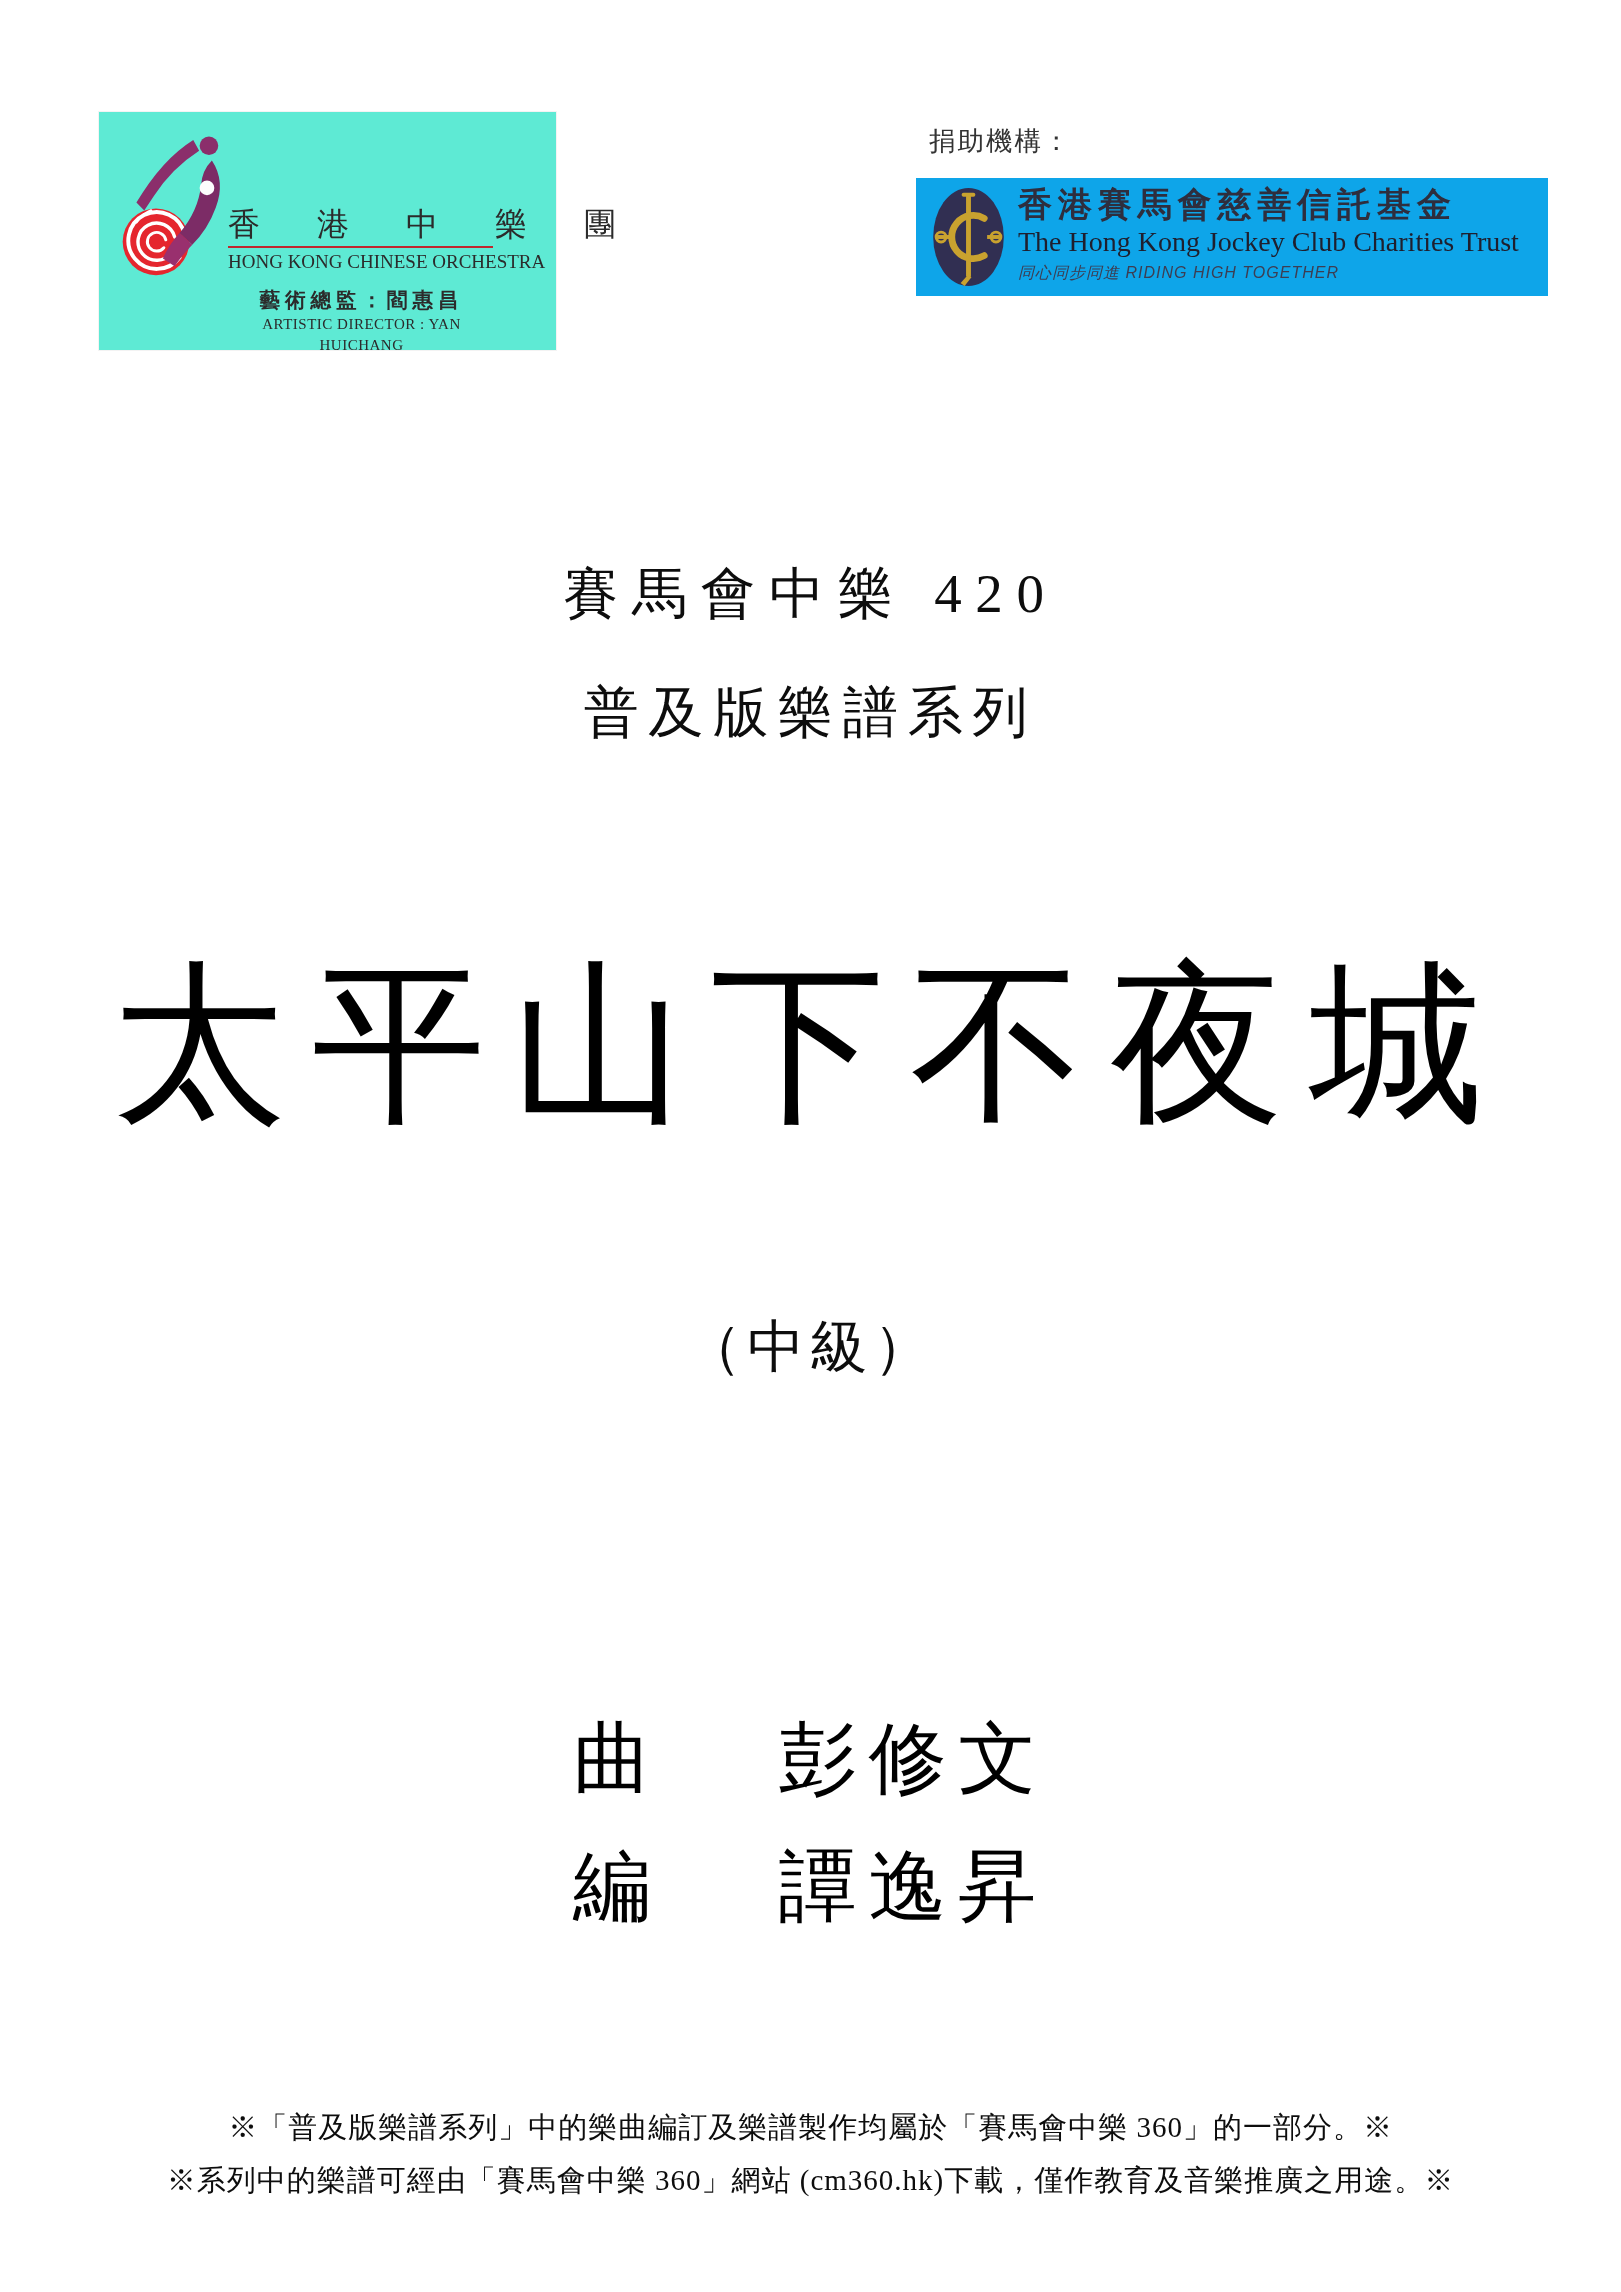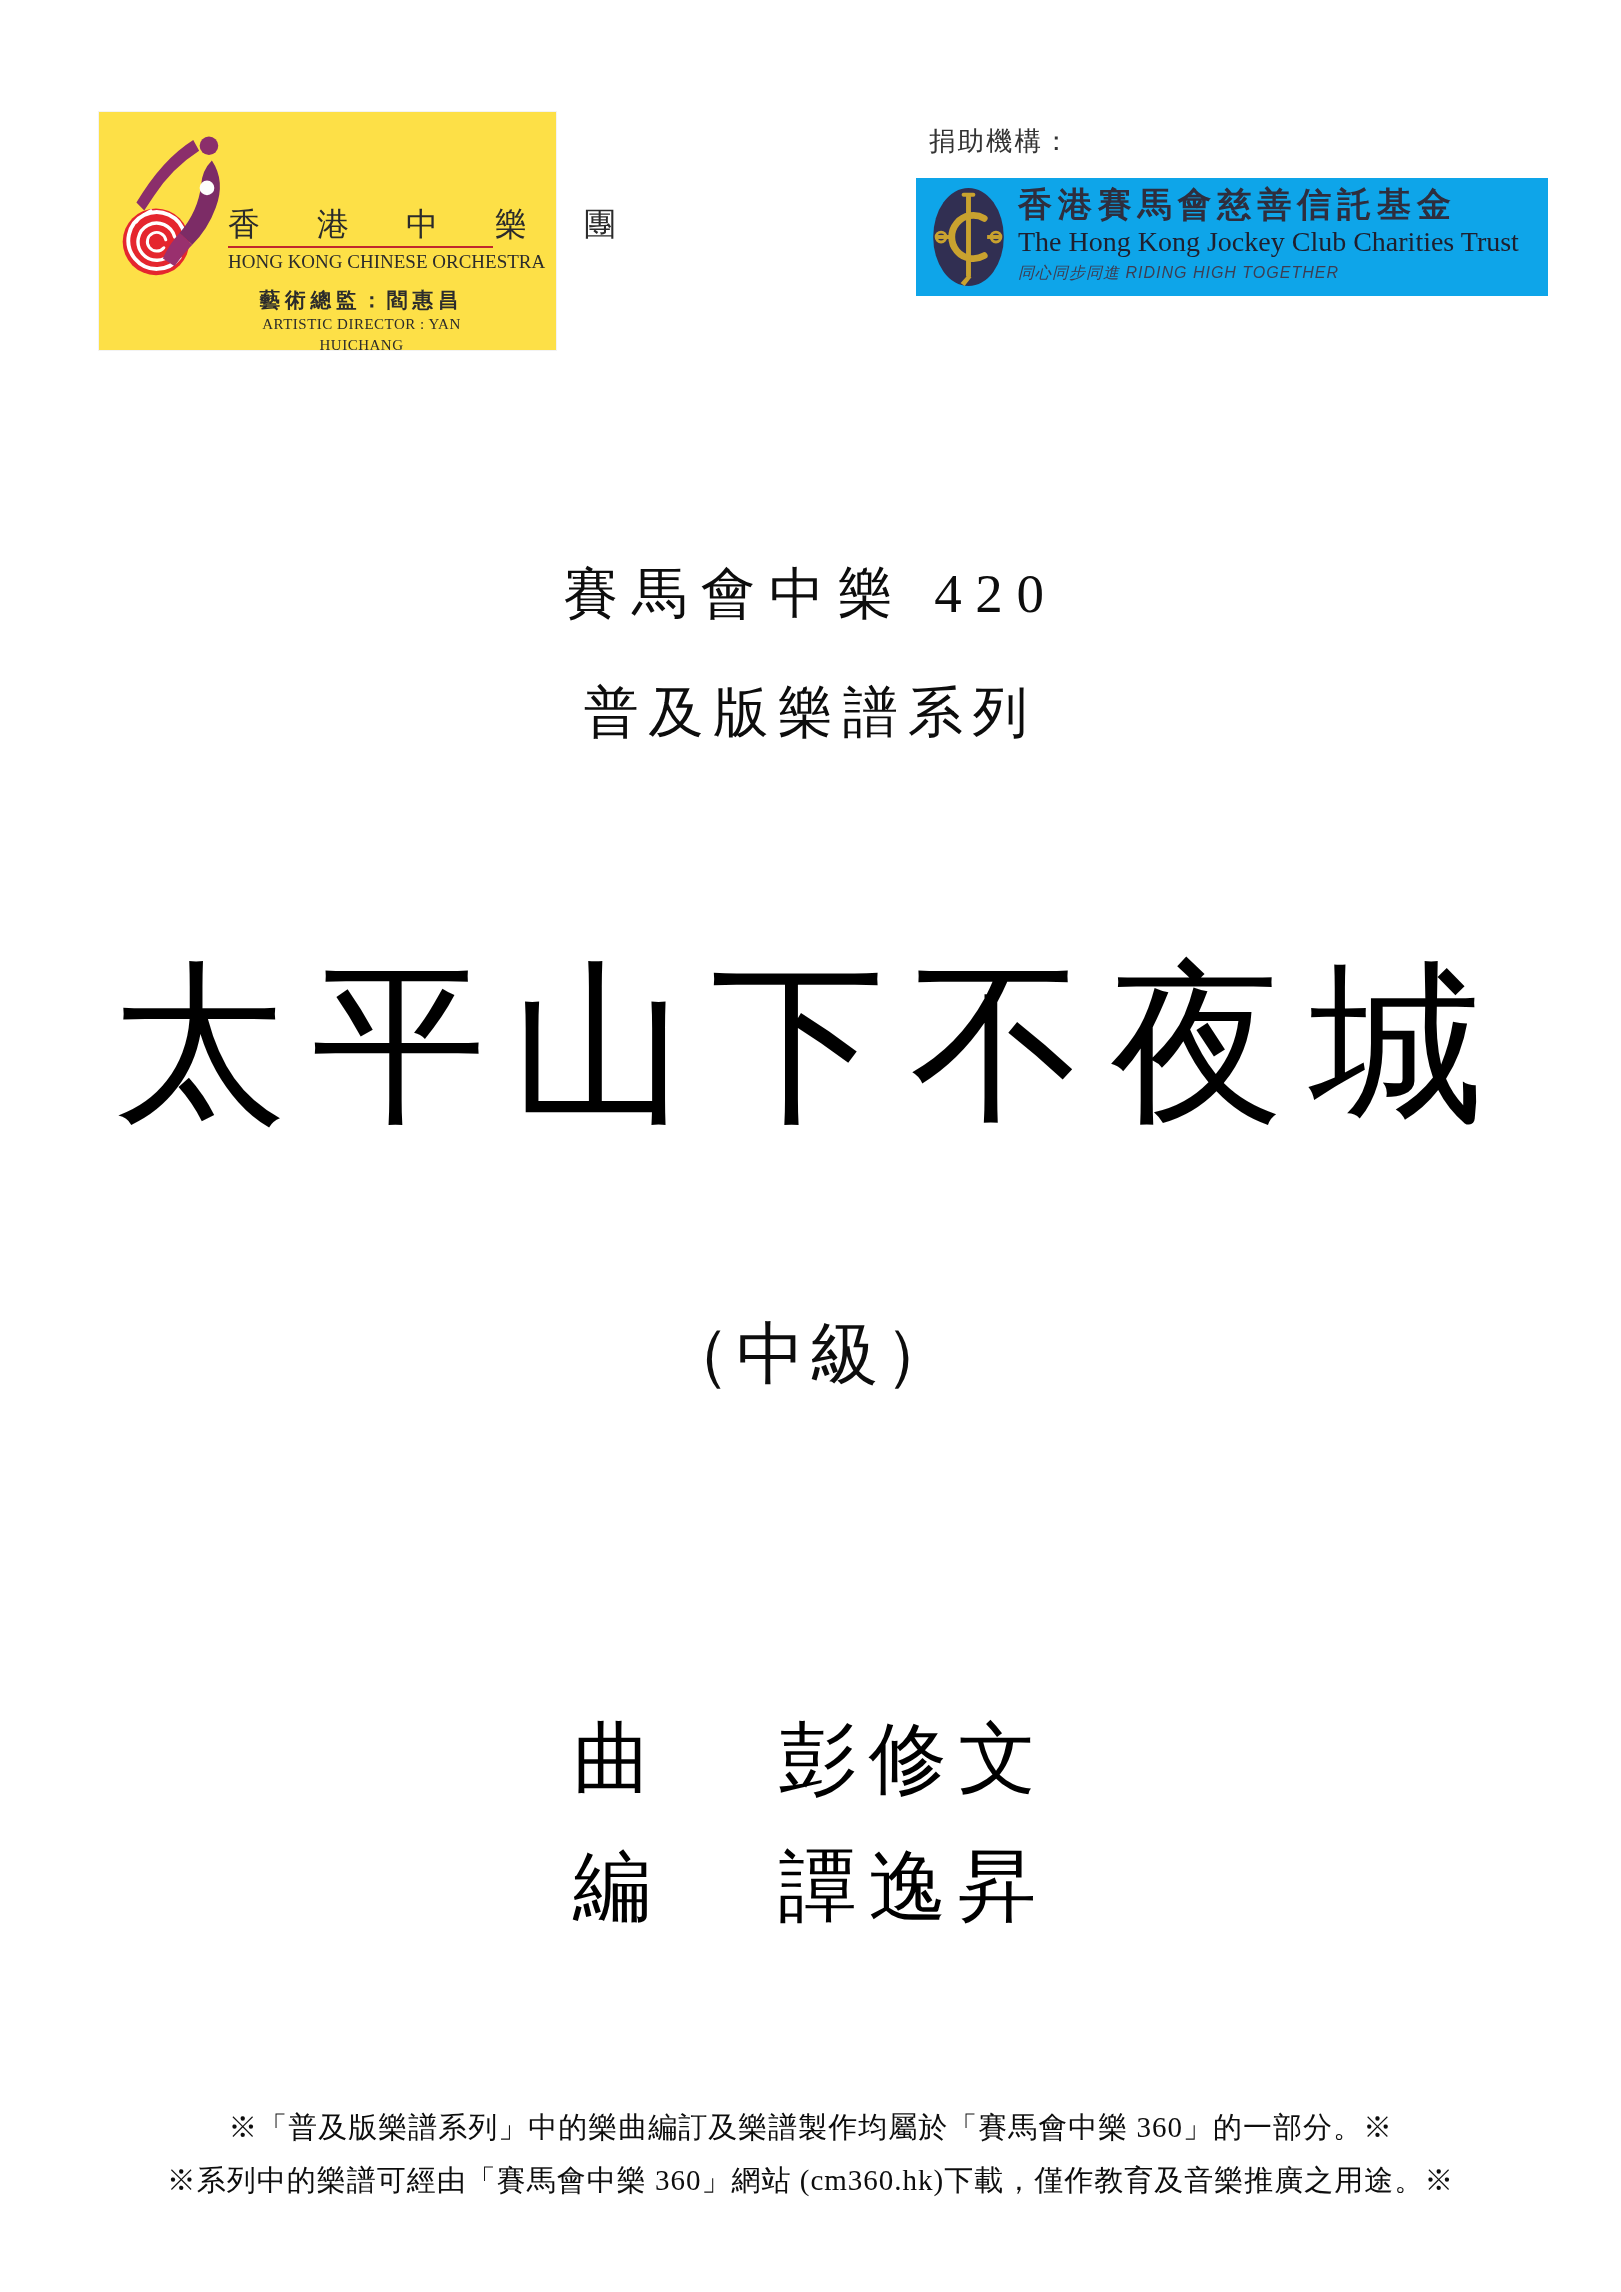--- a/index.html
+++ b/index.html
@@ -7,21 +7,21 @@
     position:relative;
     width:1621px;height:2293px;
     background:#ffffff;
     font-family:"Liberation Serif","DejaVu Serif",serif;
     color:#111;
     overflow:hidden;
   }
   
   .hkco-block{
     position:absolute;left:98px;top:111px;width:459px;height:240px;
-    background:#fde047;border:1px solid #f3f3f3;box-sizing:border-box;
+    background:#5eead4;border:1px solid #f3f3f3;box-sizing:border-box;
   }
   .hkco-logo{position:absolute;left:7.8px;top:11.8px;width:149px;height:169px;}
   .hkco-text{position:absolute;left:129px;top:94px;width:267px;}
   .hkco-zh{
     font-size:32px;letter-spacing:24.5px;color:#2b2b2b;white-space:nowrap;
     line-height:37px;
   }
   .hkco-rule{width:265px;height:2px;background:#c0272d;margin-top:2.9px;}
   .hkco-en{
     font-size:19px;color:#2b2b2b;white-space:nowrap;letter-spacing:0px;
@@ -69,21 +69,21 @@
     position:absolute;top:676px;left:0;width:100%;text-align:center;
     font-size:55px;letter-spacing:9.8px;color:#0d0d0d;white-space:nowrap;
   }
   .main-title{
     position:absolute;top:943px;left:0;width:100%;text-align:center;
     font-size:174px;letter-spacing:25.5px;color:#000;white-space:nowrap;
     line-height:206px;
   }
   .level{
     position:absolute;top:1309px;left:0;width:100%;text-align:center;
-    font-size:68px;letter-spacing:5.9px;color:#0d0d0d;
+    font-size:57px;letter-spacing:5.9px;color:#0d0d0d;
   }
   
   .credits{
     position:absolute;top:1707px;left:0;width:100%;
   }
   .credits-inner{
     display:grid;grid-template-columns:auto auto;column-gap:116px;row-gap:23.5px;
     width:max-content;margin:0 auto;
   }
   .credit-label,.credit-name{

